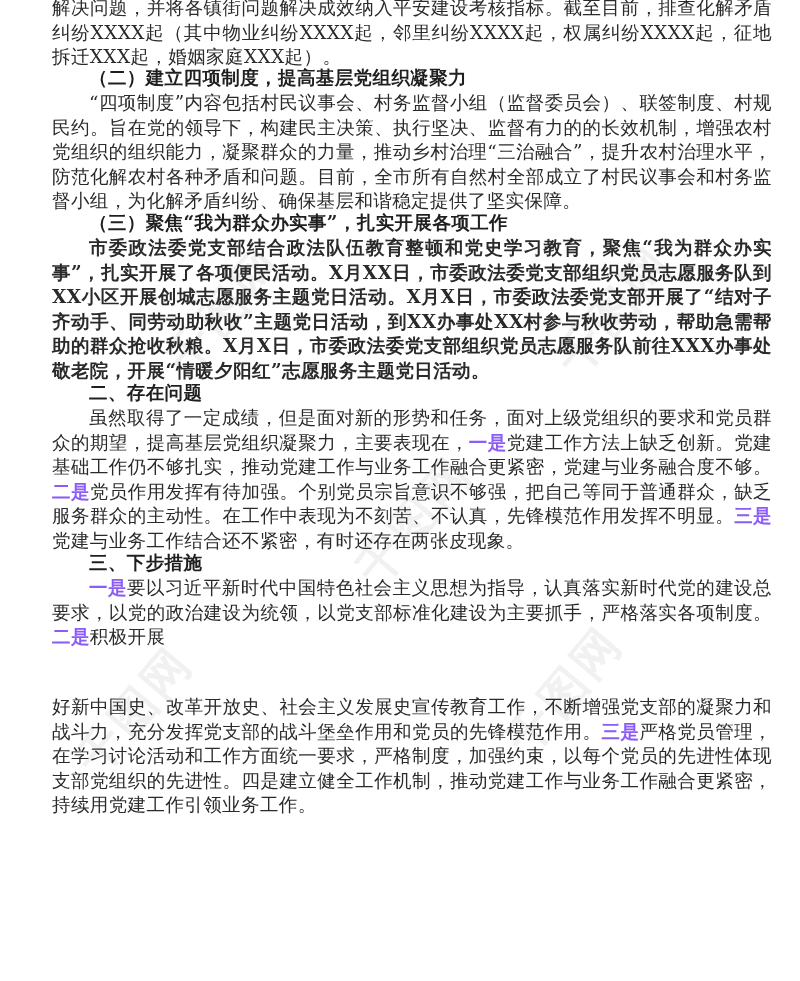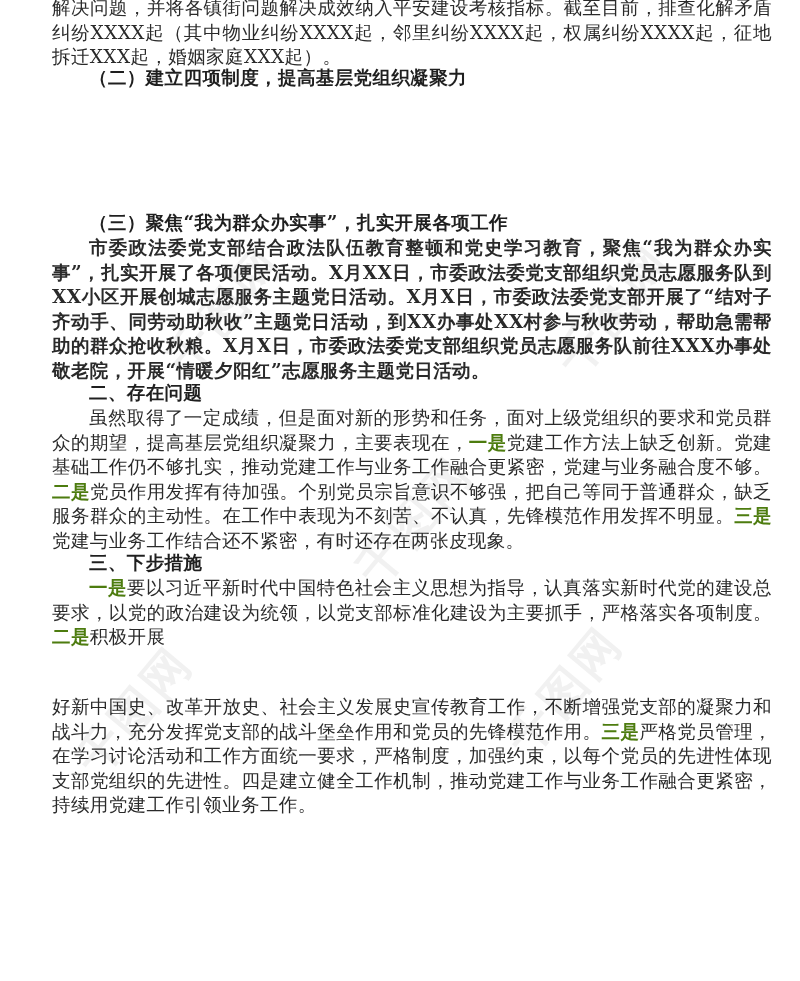--- a/index.html
+++ b/index.html
@@ -32,21 +32,21 @@
       text-align: justify;
       text-align-last: left;
       margin: 0;
     }
     .indent { text-indent: 37px; }
     .heading {
       font-weight: bold;
       color: #1f1f1f;
     }
     .h2 { padding-left: 37px; }
-    .b { font-weight: bold; color: #4d7c0f; }
+    .b { font-weight: bold; color: #8b5cf6; }
     .wm {
       position: absolute;
       color: rgba(180,180,180,0.18);
       font-family: "DejaVu Sans", sans-serif;
       font-size: 46px;
       font-weight: bold;
       transform: rotate(-50deg);
       pointer-events: none;
       letter-spacing: 4px;
     }
@@ -59,20 +59,21 @@
   <div class="wm" style="left:150px; top:280px;">千图网</div>
   <div class="wm" style="left:540px; top:280px;">千图网</div>
   <div class="wm" style="left:340px; top:490px;">千图网</div>
   <div class="wm" style="left:60px; top:680px;">千图网</div>
   <div class="wm" style="left:490px; top:660px;">千图网</div>
 
   <p class="block" style="top:-4px;">解决问题，并将各镇街问题解决成效纳入平安建设考核指标。截至目前，排查化解矛盾纠纷XXXX起（其中物业纠纷XXXX起，邻里纠纷XXXX起，权属纠纷XXXX起，征地拆迁XXX起，婚姻家庭XXX起）。</p>
 
   <p class="block heading h2" style="top:66px;">（二）建立四项制度，提高基层党组织凝聚力</p>
 
+  <p class="block indent" style="top:91px;">“四项制度”内容包括村民议事会、村务监督小组（监督委员会）、联签制度、村规民约。旨在党的领导下，构建民主决策、执行坚决、监督有力的的长效机制，增强农村党组织的组织能力，凝聚群众的力量，推动乡村治理“三治融合”，提升农村治理水平，防范化解农村各种矛盾和问题。目前，全市所有自然村全部成立了村民议事会和村务监督小组，为化解矛盾纠纷、确保基层和谐稳定提供了坚实保障。</p>
 
   <p class="block heading h2" style="top:211px;">（三）聚焦“我为群众办实事”，扎实开展各项工作</p>
 
   <p class="block indent" style="top:236px;font-weight:bold;">市委政法委党支部结合政法队伍教育整顿和党史学习教育，聚焦“我为群众办实事”，扎实开展了各项便民活动。X月XX日，市委政法委党支部组织党员志愿服务队到XX小区开展创城志愿服务主题党日活动。X月X日，市委政法委党支部开展了“结对子齐动手、同劳动助秋收”主题党日活动，到XX办事处XX村参与秋收劳动，帮助急需帮助的群众抢收秋粮。X月X日，市委政法委党支部组织党员志愿服务队前往XXX办事处敬老院，开展“情暖夕阳红”志愿服务主题党日活动。</p>
 
   <p class="block heading h2" style="top:381px;">二、存在问题</p>
 
   <p class="block indent" style="top:406px;">
     <span>虽然取得了一定成绩，但是面对新的形势和任务，面对上级党组织的要求和党员群众的期望，提高基层党组织凝聚力，主要表现在，</span><span class="b">一是</span><span>党建工作方法上缺乏创新。党建基础工作仍不够扎实，推动党建工作与业务工作融合更紧密，党建与业务融合度不够。</span><span class="b">二是</span><span>党员作用发挥有待加强。个别党员宗旨意识不够强，把自己等同于普通群众，缺乏服务群众的主动性。在工作中表现为不刻苦、不认真，先锋模范作用发挥不明显。</span><span class="b">三是</span><span>党建与业务工作结合还不紧密，有时还存在两张皮现象。</span>
   </p>

